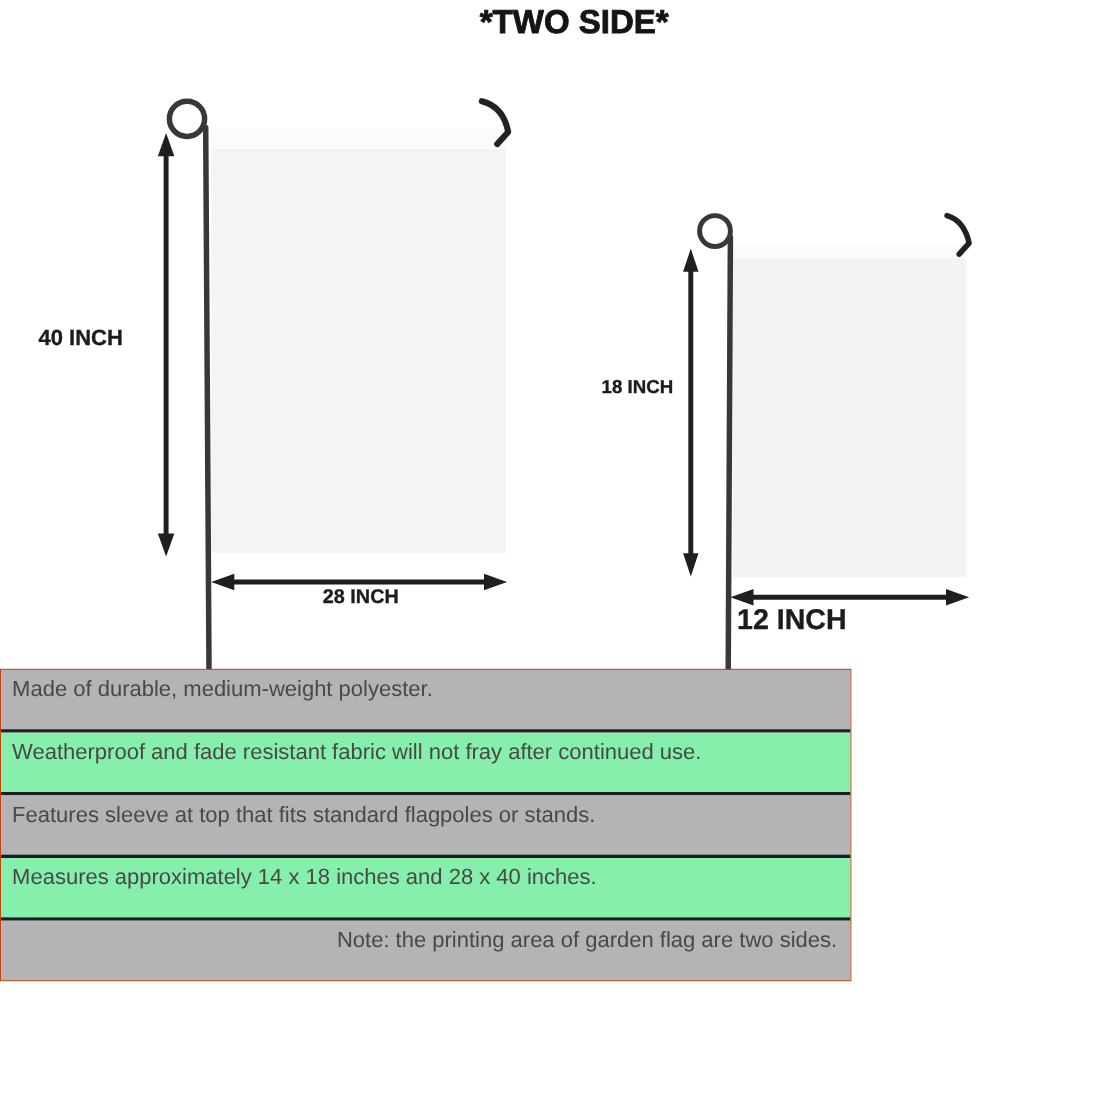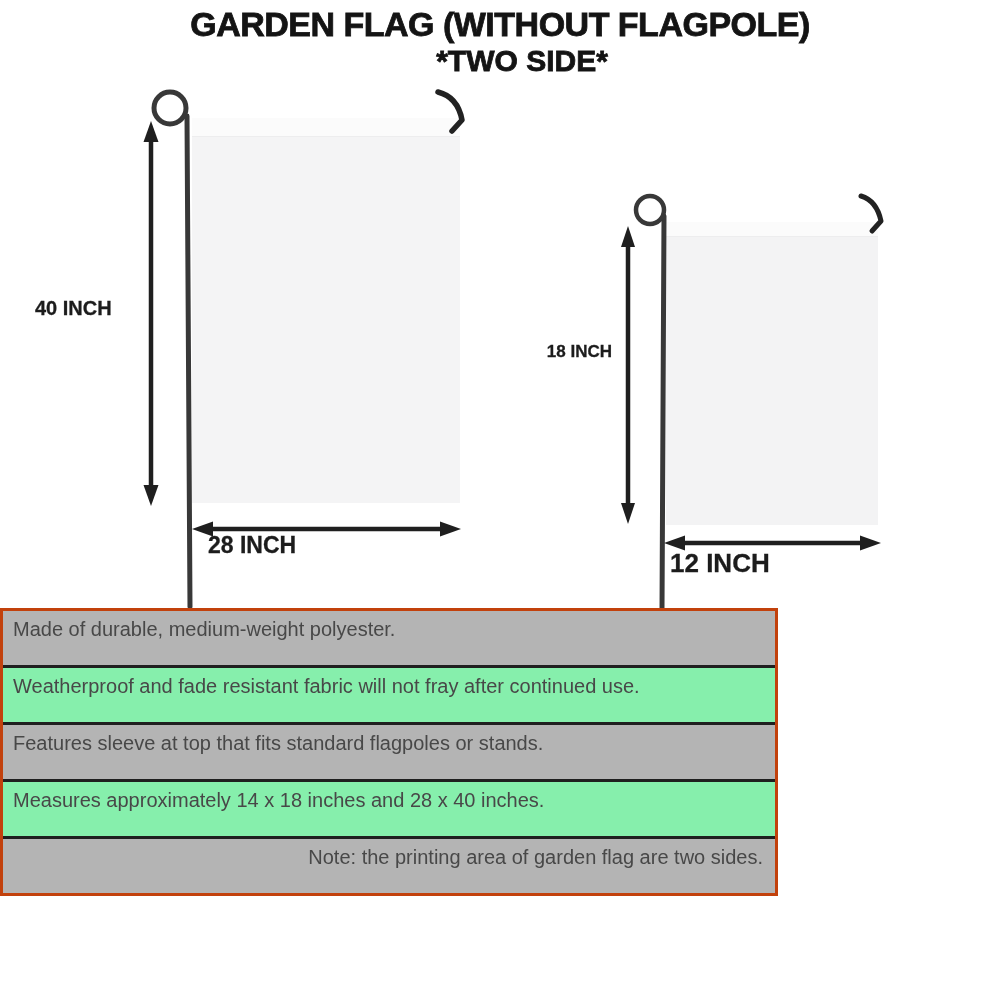--- a/index.html
+++ b/index.html
@@ -38,48 +38,47 @@
   .overlay{position:absolute;left:0;top:0;z-index:2;pointer-events:none;}
 
   
   .dim-label{
     position:absolute;z-index:3;
     font-weight:bold;color:#1c1c1c;
     -webkit-text-stroke:0.3px #1c1c1c;
     white-space:nowrap;
   }
   .lbl-40{left:35px;top:297px;width:105px;text-align:left;font-size:20px;}
-  .lbl-28{left:208px;top:532px;width:200px;font-size:23px;}
+  .lbl-28{left:228px;top:532px;width:200px;text-align:center;font-size:18px;}
   .lbl-18{left:507px;top:342px;width:105px;text-align:right;font-size:17px;}
   .lbl-12{left:670px;top:548px;width:200px;text-align:left;font-size:26px;}
 
   
   .features{
     position:absolute;left:0;top:608px;z-index:4;
     width:772px;
-    border:3px solid #c2410c;
+    border:1px solid #c2410c;
   }
   .feature-row{
     height:47px;
     padding:7px 12px 0 10px;
     font-size:20px;
     color:#484848;
     border-bottom:3px solid #1f1f1f;
     background:#86efac;
   }
   .feature-row:last-child{border-bottom:none;text-align:right;}
   .feature-row:nth-child(odd){background:#b4b4b4;}
 </style>
 </head>
 <body>
 
 <div class="canvas">
 
   <div class="title-wrap">
-    <div class="title-line1">GARDEN FLAG (WITHOUT FLAGPOLE)</div>
     <div class="title-line2">*TWO SIDE*</div>
   </div>
 
   <div class="flag flag-large">
     <div class="sleeve"></div>
   </div>
   <div class="flag flag-small">
     <div class="sleeve"></div>
   </div>
 

